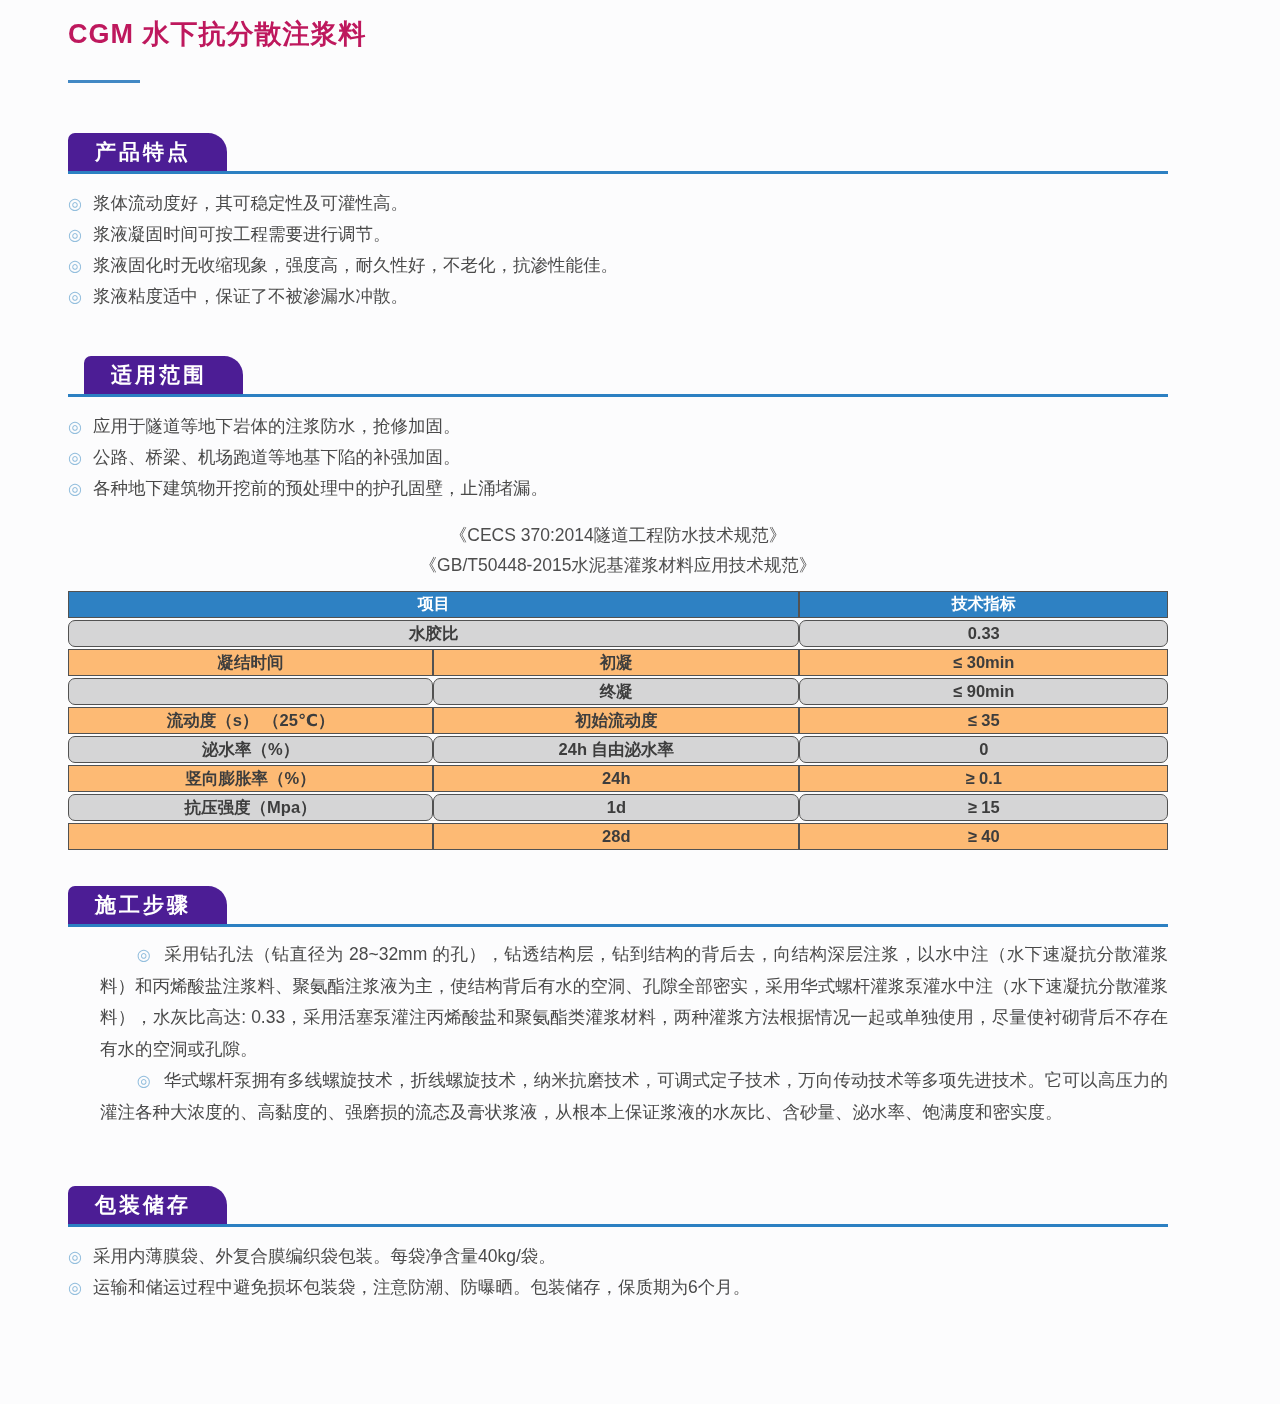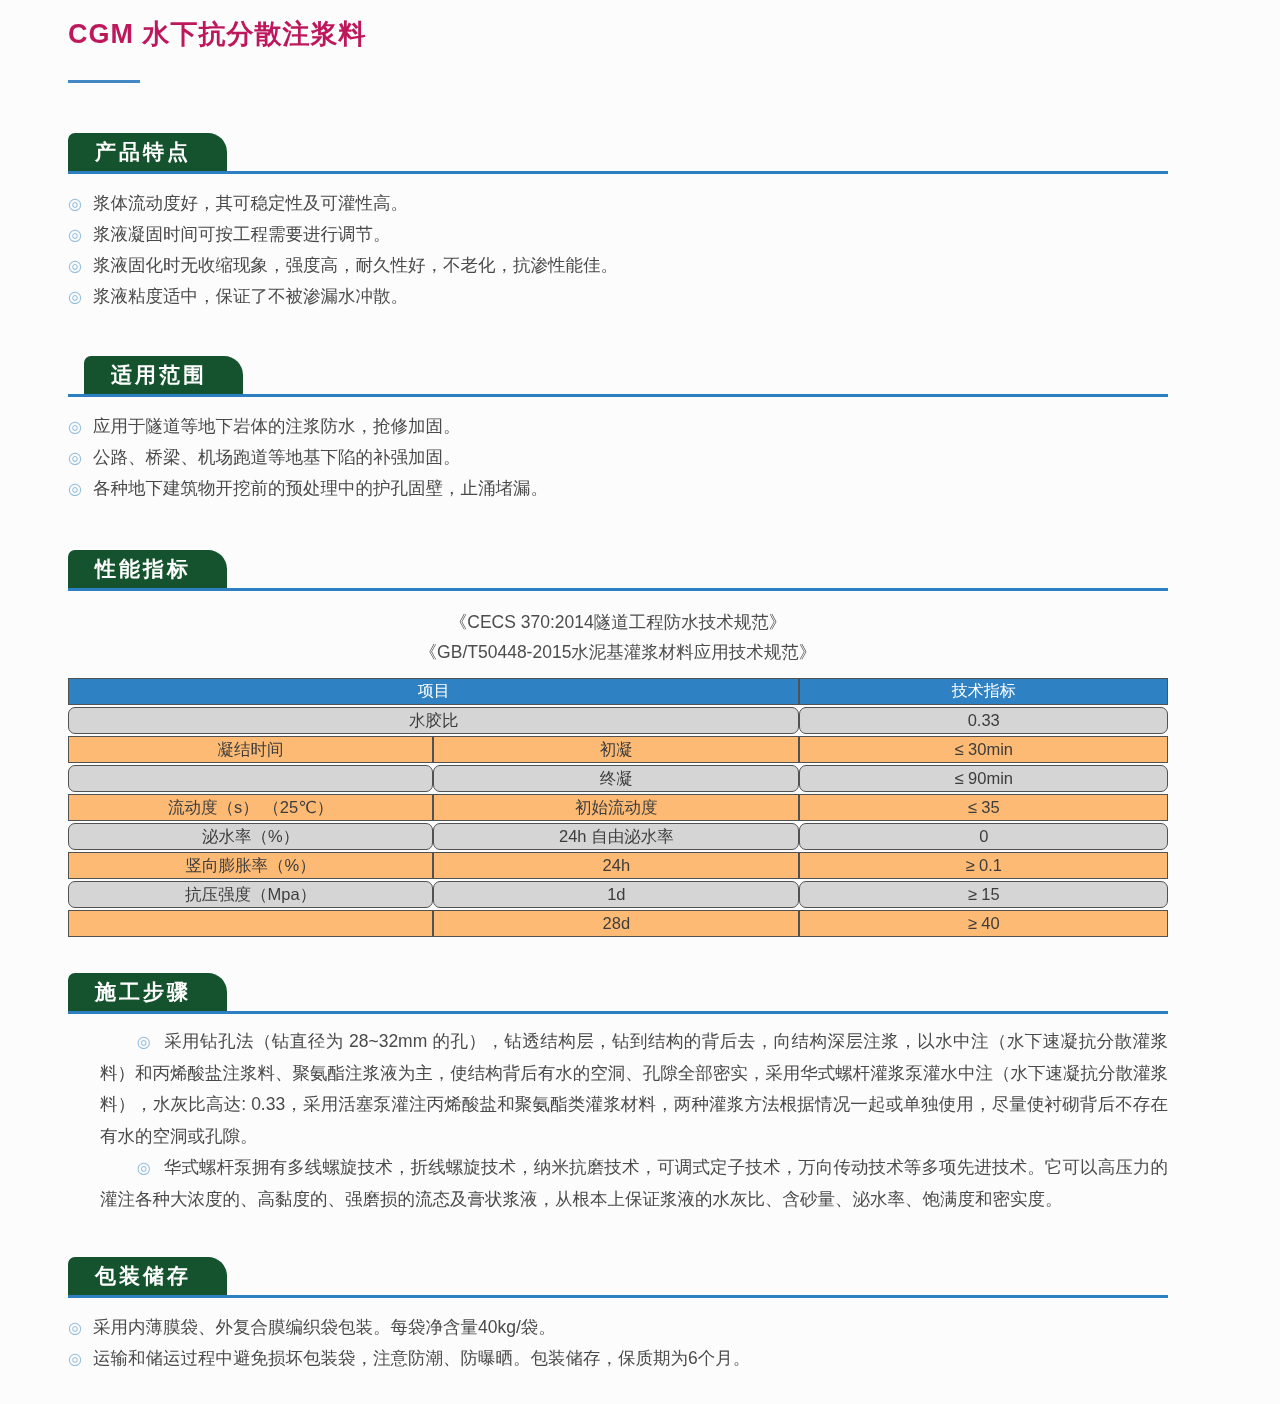--- a/index.html
+++ b/index.html
@@ -26,21 +26,21 @@
     margin-top: 28px;
   }
 
   
   .sec-head {
     border-bottom: 3px solid #2c80c2;
     line-height: 0;
   }
   .badge {
     display: inline-block;
-    background: #14532d;
+    background: #4c1d95;
     color: #ffffff;
     font-size: 21px;
     font-weight: bold;
     letter-spacing: 3px;
     line-height: 38px;
     padding: 0 36px 0 27px;
     border-radius: 7px 19px 0 0;
     vertical-align: bottom;
   }
 
@@ -76,21 +76,21 @@
     border-spacing: 0 2px;
     font-size: 16.5px;
     color: #3d3d3d;
     table-layout: fixed;
   }
   table.perf th, table.perf td {
     border: 1px solid #525252;
     text-align: center;
     height: 27px;
     padding: 0 6px;
-    font-weight: normal;
+    font-weight: bold;
   }
   table.perf th {
     background: #2e81c3;
     color: #ffffff;
     font-size: 16px;
   }
   tr.grey td { background: #d5d5d6; border-radius: 7px; }
   tr.white td { background: #fdba74; }
 
   
@@ -102,21 +102,21 @@
     text-indent: 2.1em;
     color: #4a4a4a;
   }
   .paras .dot { margin-right: 13px; }
 
   
   .sec-features .sec-head { margin-top: 50px; }
   .sec-scope .sec-head    { margin-top: 44px; padding-left: 16px; }
   .sec-perf .sec-head     { margin-top: 46px; }
   .sec-constr .sec-head   { margin-top: 34px; }
-  .sec-pack .sec-head     { margin-top: 42px; }
+  .sec-pack .sec-head     { margin-top: 58px; }
 </style>
 </head>
 <body>
 
 <div class="page">
 
   <header>
     <h1 class="page-title">CGM 水下抗分散注浆料</h1>
     <div class="title-underline"></div>
   </header>
@@ -159,23 +159,20 @@
           <span>公路、桥梁、机场跑道等地基下陷的补强加固。</span>
         </li>
       <li>
           <span class="dot">◎</span>
           <span>各种地下建筑物开挖前的预处理中的护孔固壁，止涌堵漏。</span>
         </li>
     </ul>
   </section>
 
   <section class="sec-perf">
-    <div class="sec-head">
-      <span class="badge">性能指标</span>
-    </div>
     <div class="standards">
       <p>《CECS 370:2014隧道工程防水技术规范》</p>
       <p>《GB/T50448-2015水泥基灌浆材料应用技术规范》</p>
     </div>
     <table class="perf">
       <colgroup>
           <col style="width:33.2%">
           <col style="width:33.3%">
           <col style="width:33.5%">
         </colgroup>

